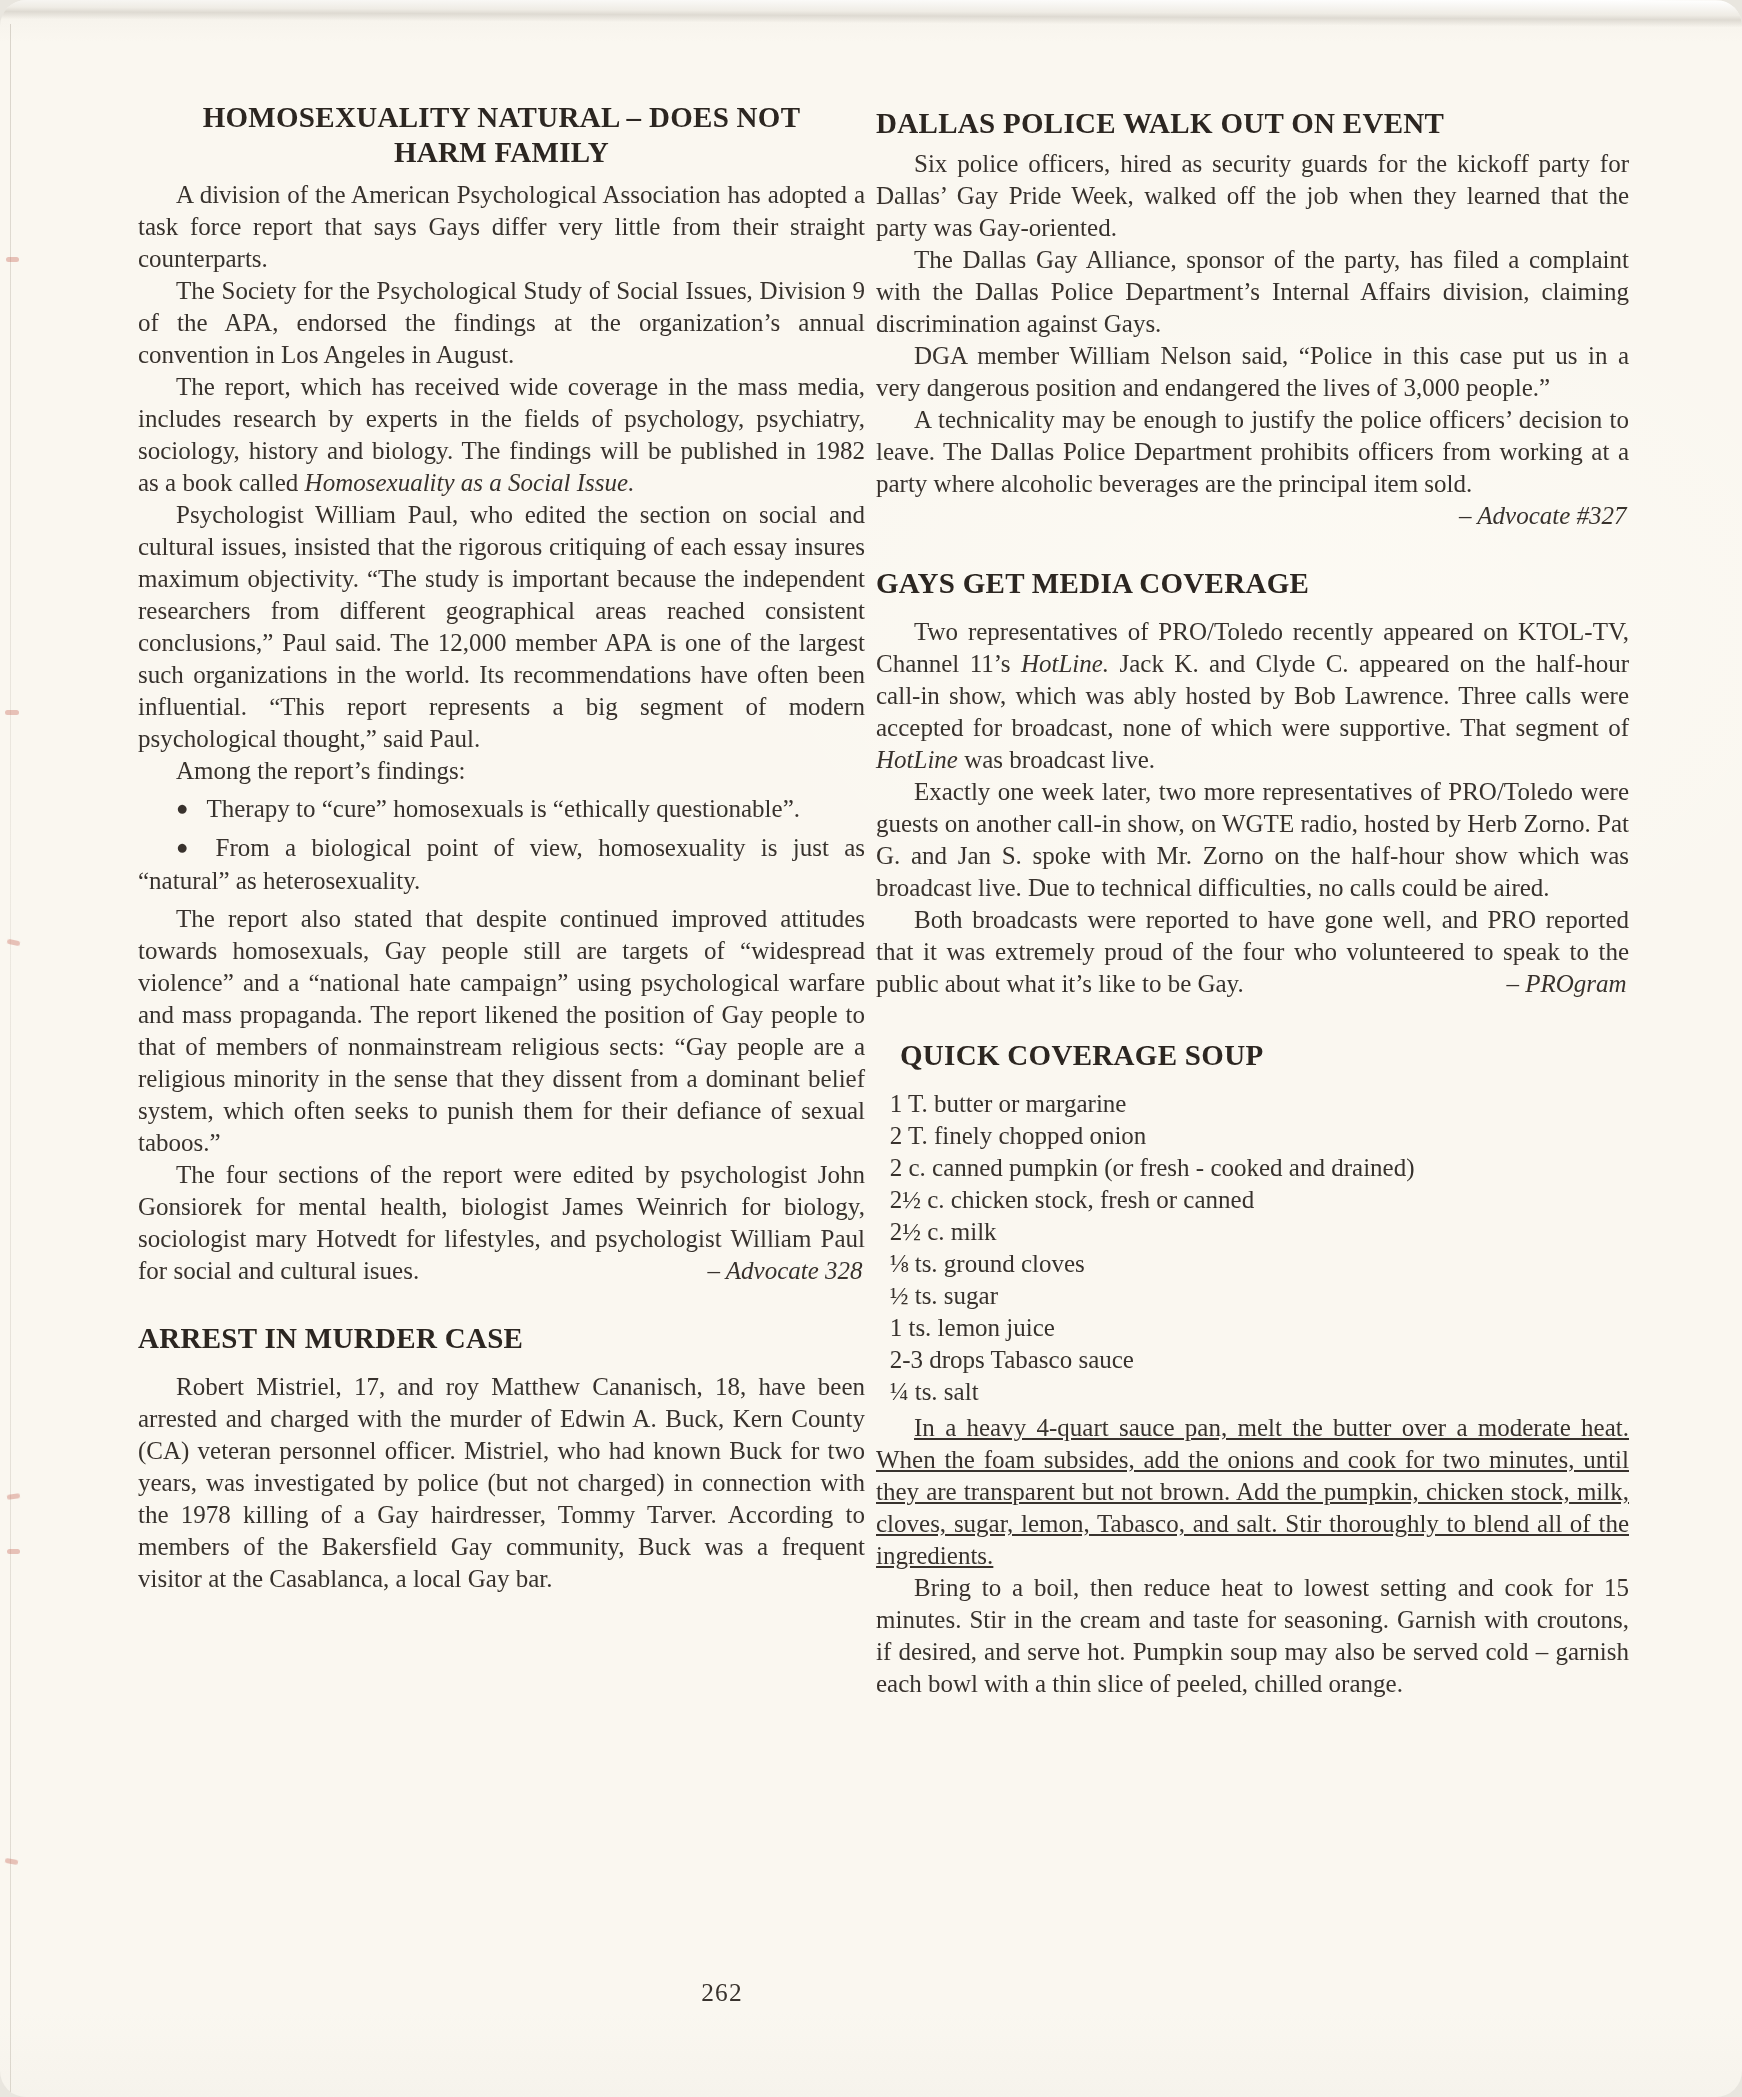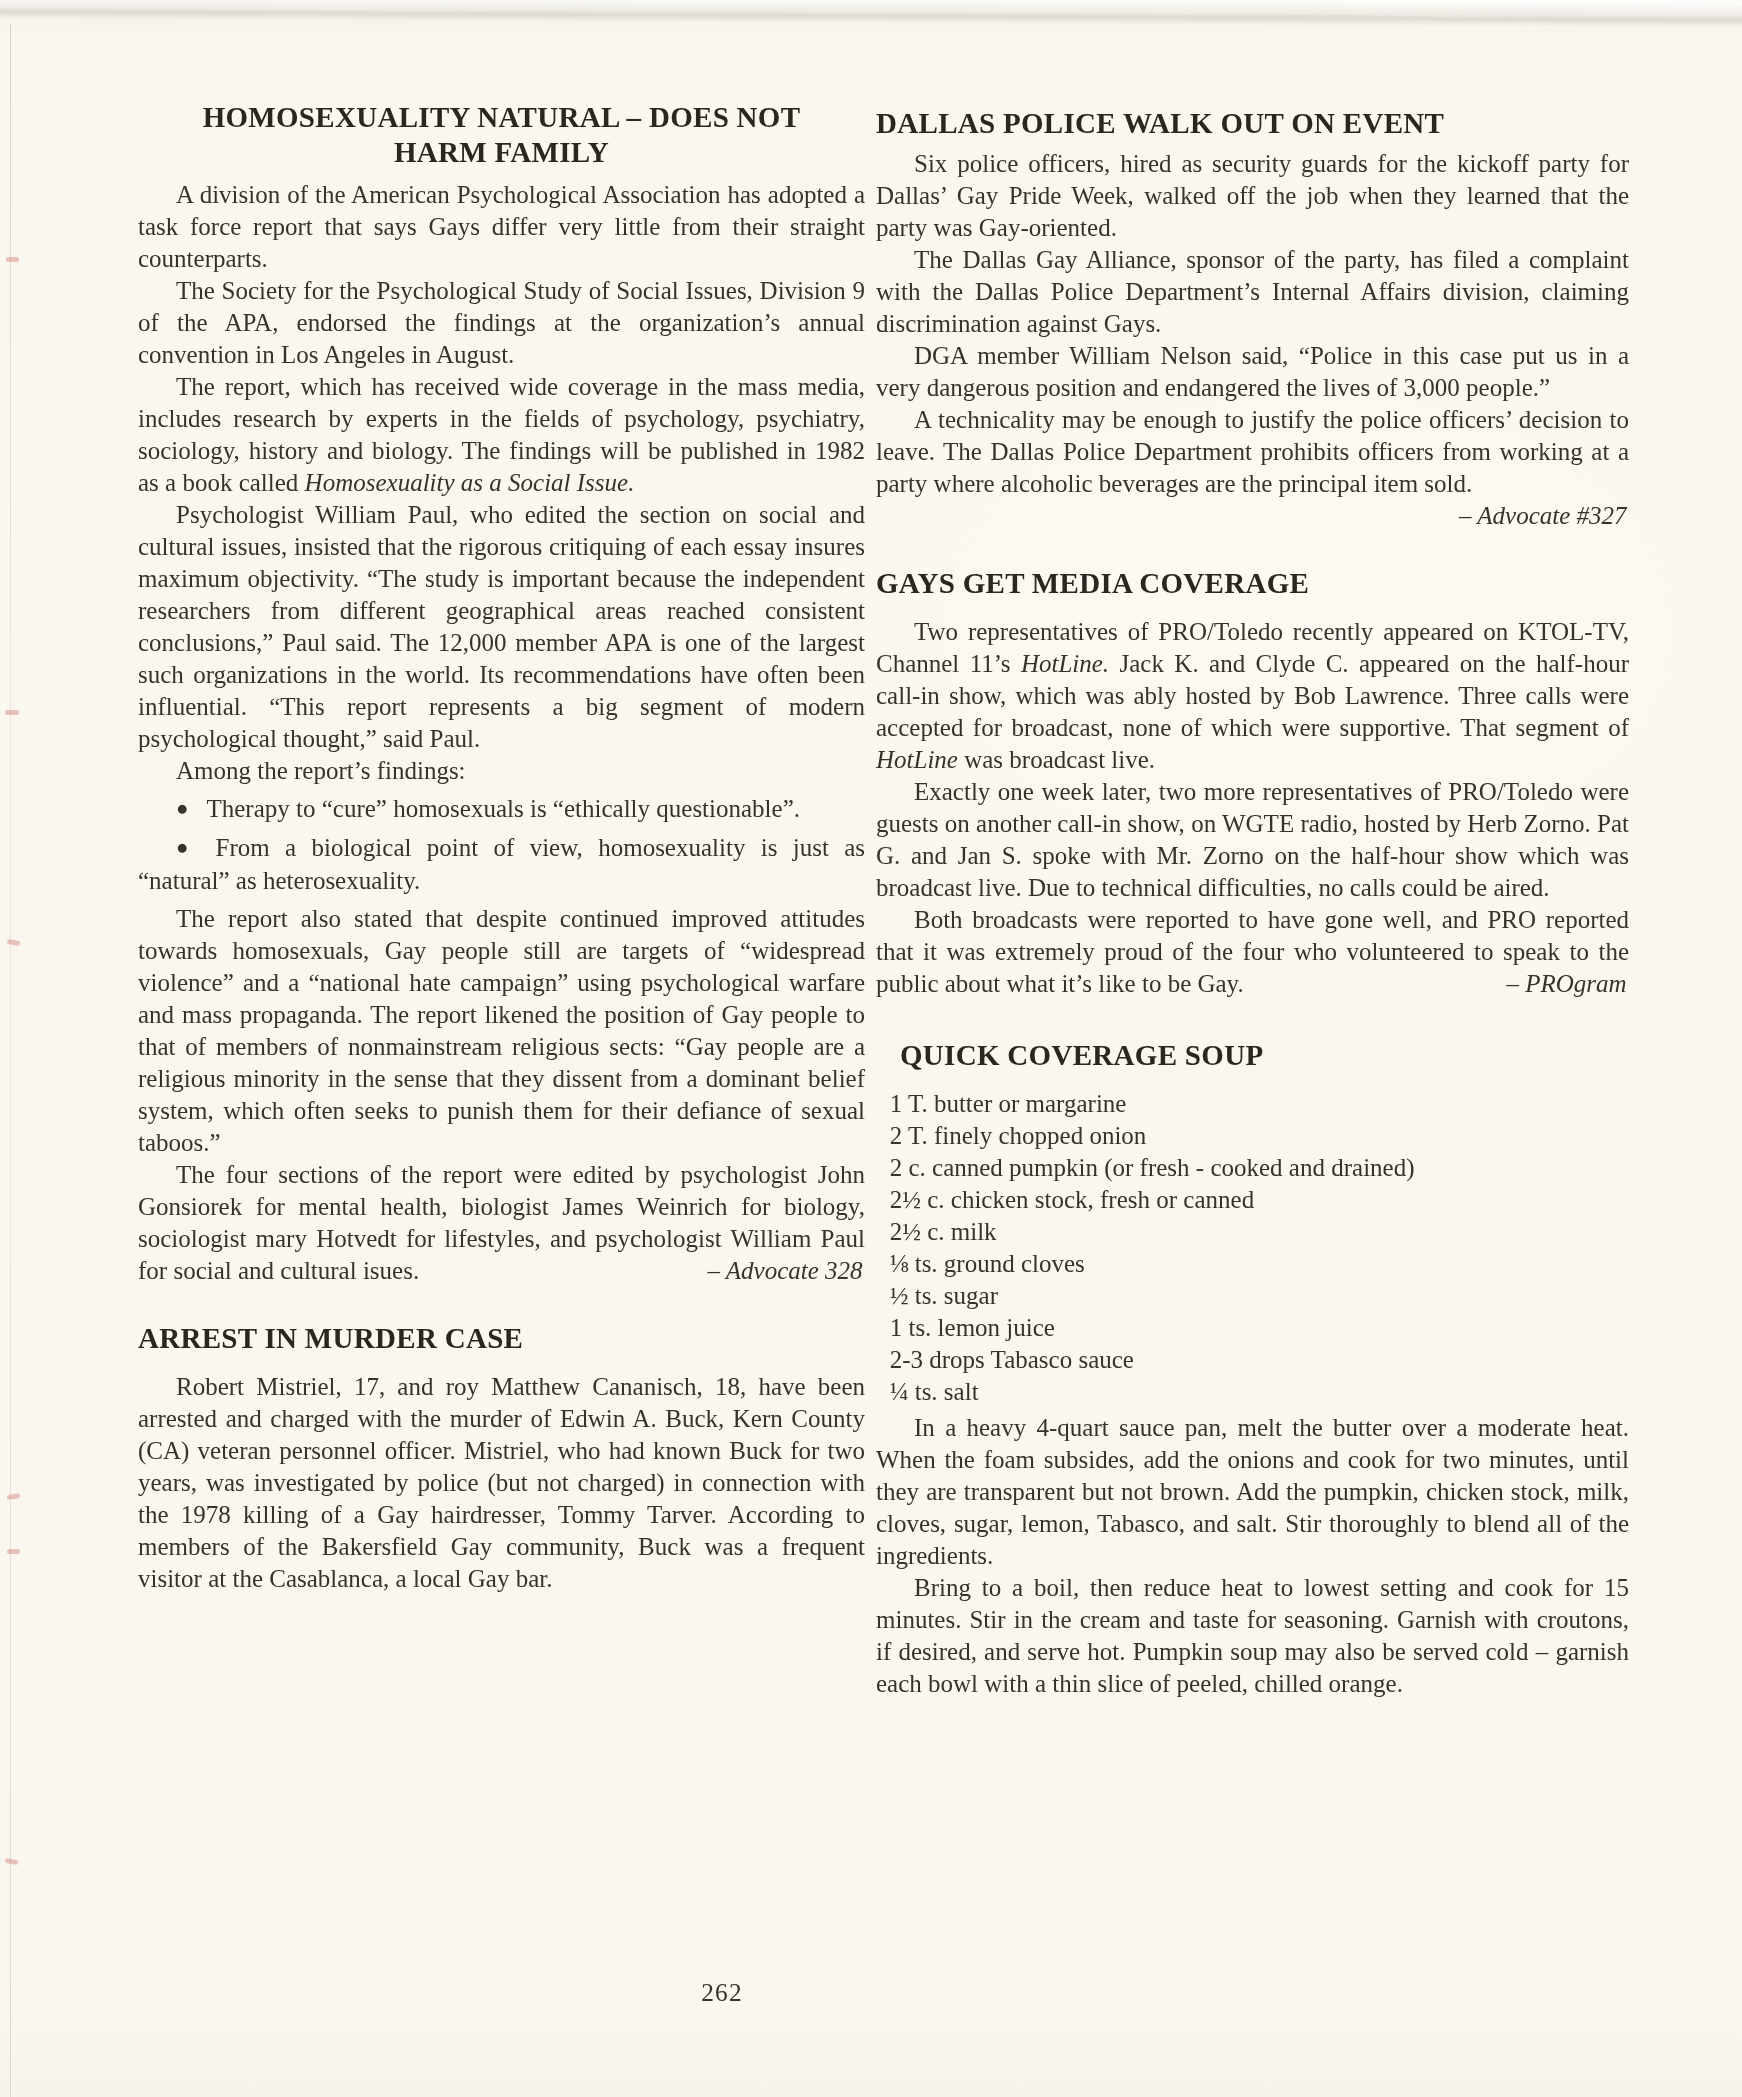--- a/index.html
+++ b/index.html
@@ -7,20 +7,21 @@
   .page {
     position:relative;
     width:1742px; height:2097px;
     background:#faf7f0;
     background-image:
       radial-gradient(ellipse 847px 545px at 75% 30%, rgba(255,253,247,0.5), rgba(255,253,247,0) 70%),
       linear-gradient(180deg, #f4f1ea 0%, #faf7f0 2%, #faf7f0 96%, #f6f3ec 100%);
     overflow:hidden;
     font-family:"Liberation Serif","DejaVu Serif",serif;
     color:#38322d;
+    border-radius:26px;
   }
   
   .top-edge {
     position:absolute; top:-8.5px; left:-12px; width:1791px; height:27px;
     background:linear-gradient(to bottom, #ffffff 0%, #efece5 55%, #dedad2 72%, rgba(250,247,240,0) 100%);
     transform:rotate(0.28deg); transform-origin:0 0;
   }
   .left-paper-edge {
     position:absolute; left:9.7px; top:24px; bottom:0; width:1.2px;
     background:linear-gradient(to bottom, rgba(178,170,157,0.45), rgba(178,170,157,0.18) 40%, rgba(178,170,157,0.4));
@@ -48,21 +49,21 @@
   .headline-centered { text-align:center; }
   .h-left-1 { margin:8.5px 0 9.7px; }
   .h-right-1 { margin:15px 0 7.3px; }
   .subhead { margin:34px 0 14.5px; }
   .recipe-head { margin:38px 0 15.7px; padding-left:24px; }
 
   .body-text {
     font-size:25px; line-height:32px; text-align:justify;
   }
   .para { margin:0; text-indent:38px; }
-  .para-gap { margin-top:3.6px; }
+  .para-gap { margin-top:3.6px;text-decoration:underline; }
   .bullet-item { margin-top:6px; }
   .bullet-glyph { font-size:20.6px; margin-right:18px; position:relative; top:-1.8px; }
   .italic { font-style:italic; }
   .attribution {
     font-style:italic; text-align:right; font-size:25px; line-height:32px;
     padding-right:2.4px;
   }
   .attr-overlap { margin-top:-32px; }
   .ingredients { margin:4px; padding:0; list-style:none; font-size:25px; line-height:32px; }
   .ingredients li { margin:0; padding-left:9.7px; }

